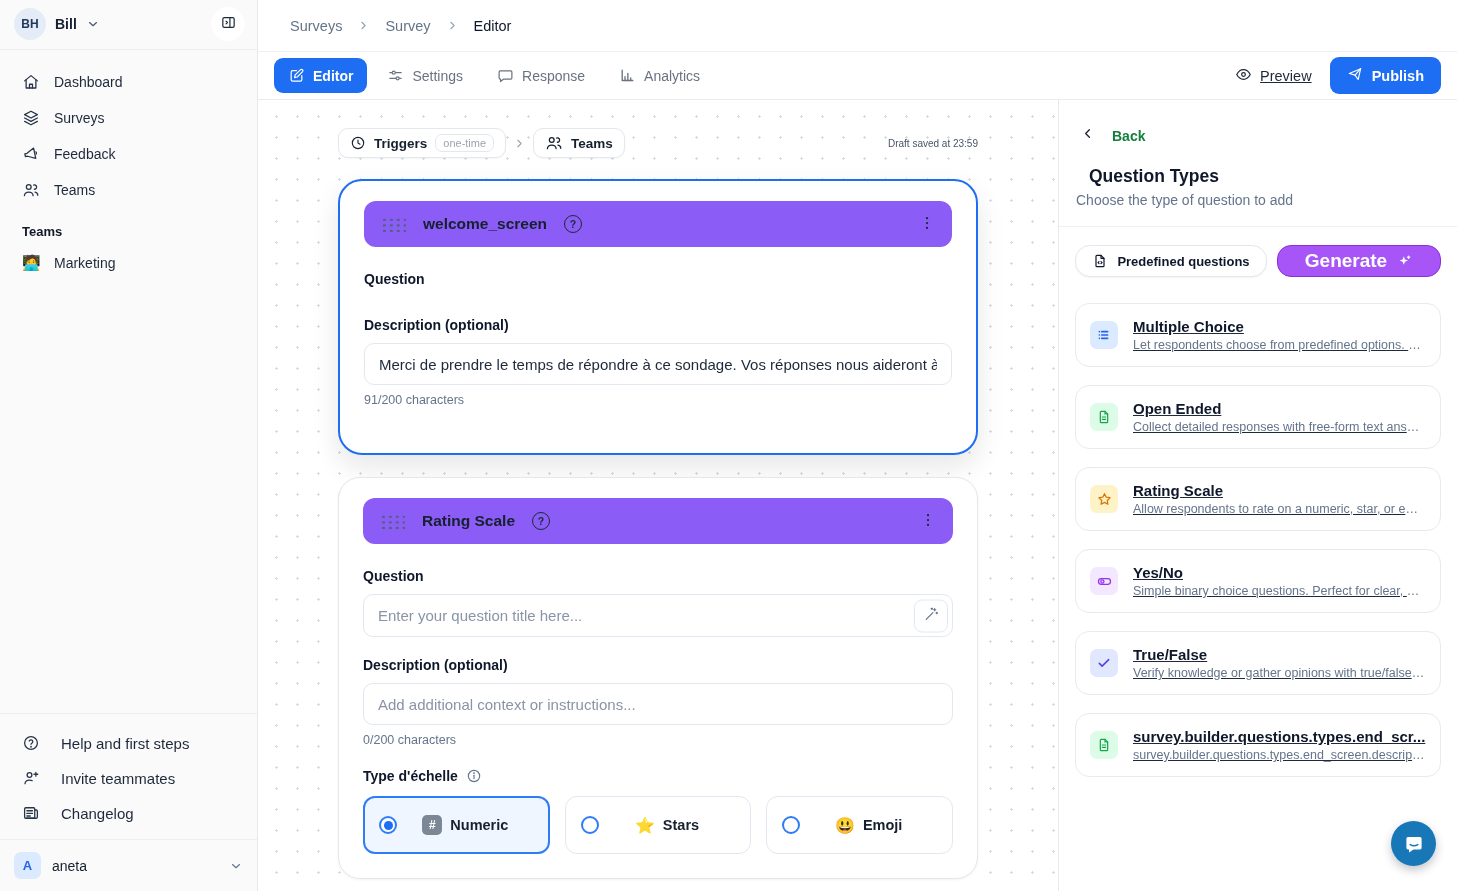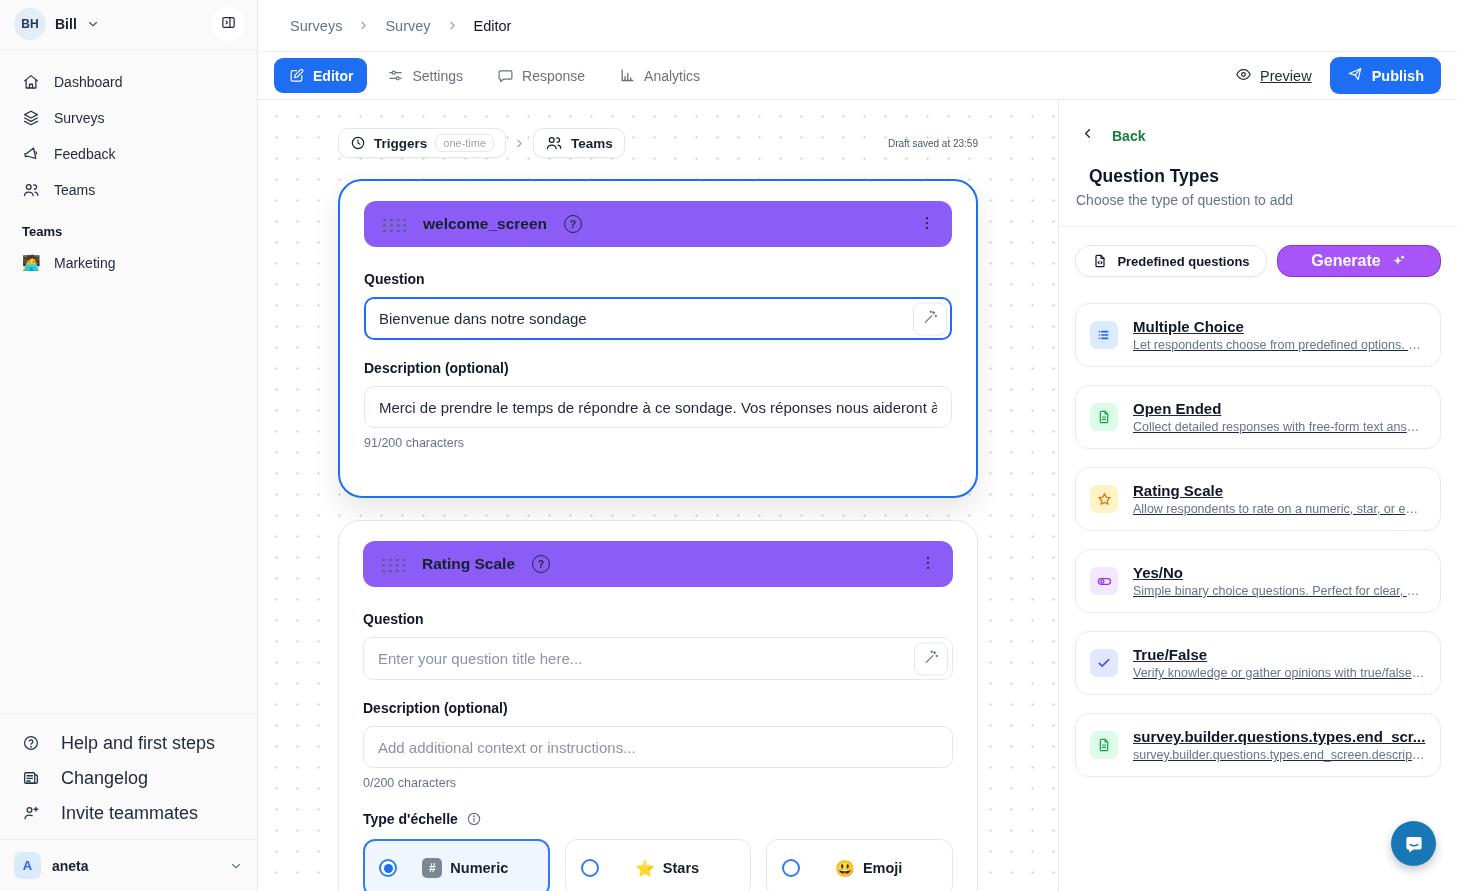--- a/index.html
+++ b/index.html
@@ -21,26 +21,26 @@
   .sb-nav { padding:14px 12px 4px; }
   .nav-item { height:36px; display:flex; align-items:center; gap:13px; padding:0 10px;
     border-radius:8px; font-size:14px; color:#1e293b; cursor:pointer; }
   .nav-item .ni-icon { width:19px; height:19px; display:flex; color:#283548; }
   .section-label { font-size:13px; font-weight:600; color:#111827; padding:10px 10px 6px; }
   .team-item { height:36px; display:flex; align-items:center; gap:12px; padding:0 10px;
     border-radius:8px; font-size:14px; cursor:pointer; }
   .team-emoji { font-size:15px; width:20px; text-align:center; }
   .sb-spacer { flex:1; }
   .sb-footer { border-top:1px solid #eceef2; padding:12px 12px 8px; }
-  .sb-footer .nav-item { font-size:18px; height:35px;gap:20px; }
+  .sb-footer .nav-item { font-size:15px; height:35px;gap:20px; }
   .sb-account { border-top:1px solid #eceef2; height:52px; display:flex; align-items:center;
     gap:11px; padding:0 14px; cursor:pointer; }
   .avatar-a { width:27px; height:27px; border-radius:7px; background:#dbeafe; color:#2563eb;
     font-size:13px; font-weight:700; display:grid; place-items:center; }
-  .sb-account-name { font-size:14px; font-weight:700; color:#16202e; }
+  .sb-account-name { font-size:14px; font-weight:400; color:#16202e; }
   .sb-account .sb-chev { margin-left:auto; color:#64748b; }
 
   
   .main { flex:1; display:flex; flex-direction:column; min-width:0; }
   .breadcrumb-bar { height:52px; display:flex; align-items:center; gap:15px;
     padding-left:32px; border-bottom:1px solid #eef0f3; background:#fff; }
   .crumb { font-size:14.5px; color:#64748b; cursor:pointer; }
   .crumb.current { color:#0f172a; font-weight:500; }
   .crumb-sep { color:#94a3b8; display:flex; }
   .tabbar { height:48px; display:flex; align-items:center; gap:6px; padding:0 16px;
@@ -122,21 +122,21 @@
     cursor:pointer; }
   .panel-back .back-label { font-size:14px; font-weight:600; color:#15803d; }
   .panel-title { margin:21px 30px 0; font-size:17.5px; font-weight:700; color:#0f172a; }
   .panel-sub { margin:5px 17px 0; font-size:14px; color:#64748b; }
   .panel-divider { border-top:1px solid #eef0f3; margin-top:18px; }
   .panel-actions { display:flex; gap:10px; margin:18px 16px 0; }
   .predef-btn { flex:1; height:32px; display:flex; align-items:center; justify-content:center;
     gap:9px; background:#fff; border:1px solid #e4e7ec; border-radius:15px; font-size:13px;
     font-weight:600; color:#0f172a; cursor:pointer; box-shadow:0 1px 2px rgba(15,23,42,.05); }
   .generate-btn { width:164px; height:32px; display:flex; align-items:center; justify-content:center;
-    gap:9px; background:#a855f7; border:1.5px solid #8b2fd9; border-radius:14px; font-size:16px;
+    gap:9px; background:#a855f7; border:1.5px solid #8b2fd9; border-radius:14px; font-size:19px;
     font-weight:700; color:#fff; cursor:pointer; }
   .types-list { margin:26px 16px 0; display:flex; flex-direction:column; gap:18px; }
   .type-card { height:64px; border:1px solid #e7eaf0; border-radius:14px; background:#fff;
     display:flex; align-items:center; gap:15px; padding:0 14px; cursor:pointer; }
   .type-icon { width:28px; height:28px; border-radius:7px; display:grid; place-items:center; flex:none; }
   .type-texts { min-width:0;text-decoration:underline; }
   .type-name { font-size:15px; font-weight:700; color:#0f172a; white-space:nowrap;
     overflow:hidden; text-overflow:ellipsis; max-width:300px; }
   .type-desc { font-size:12.5px; color:#64748b; margin-top:3px; white-space:nowrap;
     overflow:hidden; text-overflow:ellipsis; max-width:300px; }
@@ -226,36 +226,36 @@
             <circle cx="12" cy="12" r="8.5"></circle>
             <path d="M9.6 9.4a2.5 2.5 0 0 1 4.8 1c0 1.6-2.4 2-2.4 3.3"></path>
             <circle cx="12" cy="17" r=".4" fill="currentColor"></circle>
           </svg>
         </span>
         <span>Help and first steps</span>
       </div>
       <div class="nav-item">
         <span class="ni-icon">
           <svg width="18" height="18" viewBox="0 0 24 24" fill="none" stroke="currentColor" stroke-width="1.7" stroke-linecap="round" stroke-linejoin="round">
+            <circle cx="10" cy="8" r="3.2"></circle>
+            <path d="M4 19.5c0-3.2 2.7-4.8 6-4.8 1.4 0 2.7.3 3.7.9"></path>
+            <path d="M18.5 4.5v5M16 7h5"></path>
+          </svg>
+        </span>
+        <span>Invite teammates</span>
+      </div>
+      <div class="nav-item">
+        <span class="ni-icon">
+          <svg width="18" height="18" viewBox="0 0 24 24" fill="none" stroke="currentColor" stroke-width="1.7" stroke-linecap="round" stroke-linejoin="round">
             <rect x="3.5" y="5" width="13.5" height="14" rx="1.5"></rect>
             <path d="M17 8h2a1.5 1.5 0 0 1 1.5 1.5v8A1.7 1.7 0 0 1 18.8 19H6"></path>
             <path d="M6.5 9h7.5M6.5 12.5h7.5M6.5 16h4.5"></path>
           </svg>
         </span>
         <span>Changelog</span>
-      </div>
-      <div class="nav-item">
-        <span class="ni-icon">
-          <svg width="18" height="18" viewBox="0 0 24 24" fill="none" stroke="currentColor" stroke-width="1.7" stroke-linecap="round" stroke-linejoin="round">
-            <circle cx="10" cy="8" r="3.2"></circle>
-            <path d="M4 19.5c0-3.2 2.7-4.8 6-4.8 1.4 0 2.7.3 3.7.9"></path>
-            <path d="M18.5 4.5v5M16 7h5"></path>
-          </svg>
-        </span>
-        <span>Invite teammates</span>
       </div>
     </div>
   <div class="sb-account">
     <span class="avatar-a">A</span>
     <span class="sb-account-name">aneta</span>
     <span class="sb-chev">
         <svg width="14" height="14" viewBox="0 0 24 24" fill="none" stroke="currentColor" stroke-width="2" stroke-linecap="round" stroke-linejoin="round">
           <path d="M6 9.5 12 15l6-5.5"></path>
         </svg>
       </span>
@@ -377,31 +377,20 @@
             <span class="help-badge">?</span>
             <button class="more-btn">
               <span><svg width="18" height="18" viewBox="0 0 24 24" fill="none" stroke="currentColor" stroke-width="1.7" stroke-linecap="round" stroke-linejoin="round">
                     <circle cx="12" cy="5.5" r="1.5" fill="currentColor" stroke="none"></circle>
                     <circle cx="12" cy="12" r="1.5" fill="currentColor" stroke="none"></circle>
                     <circle cx="12" cy="18.5" r="1.5" fill="currentColor" stroke="none"></circle>
                   </svg></span>
             </button>
           </div>
           <div class="field-label">Question</div>
-          <div class="input-row">
-            <input class="text-input focused" readonly="" value="Bienvenue dans notre sondage" style="">
-            <button class="wand-btn">
-              <span><svg width="17" height="17" viewBox="0 0 24 24" fill="none" stroke="currentColor" stroke-width="1.7" stroke-linecap="round" stroke-linejoin="round">
-                    <path d="M4.5 19.5 14 10"></path>
-                    <path d="M16.5 4.5v3M15 6h3"></path>
-                    <path d="M19.5 9.5v2M18.5 10.5h2"></path>
-                    <path d="M12.5 3.5v2M11.5 4.5h2"></path>
-                  </svg></span>
-            </button>
-          </div>
           <div class="fgap"></div>
           <div class="field-label">Description (optional)</div>
           <input class="text-input no-wand" readonly="" value="Merci de prendre le temps de répondre à ce sondage. Vos réponses nous aideront à amélior" style="">
           <div class="char-count">91/200 characters</div>
         </article>
 
         <article class="qcard">
           <div class="qcard-header">
             <span class="grip"></span>
             <span class="qcard-title">Rating Scale</span>

